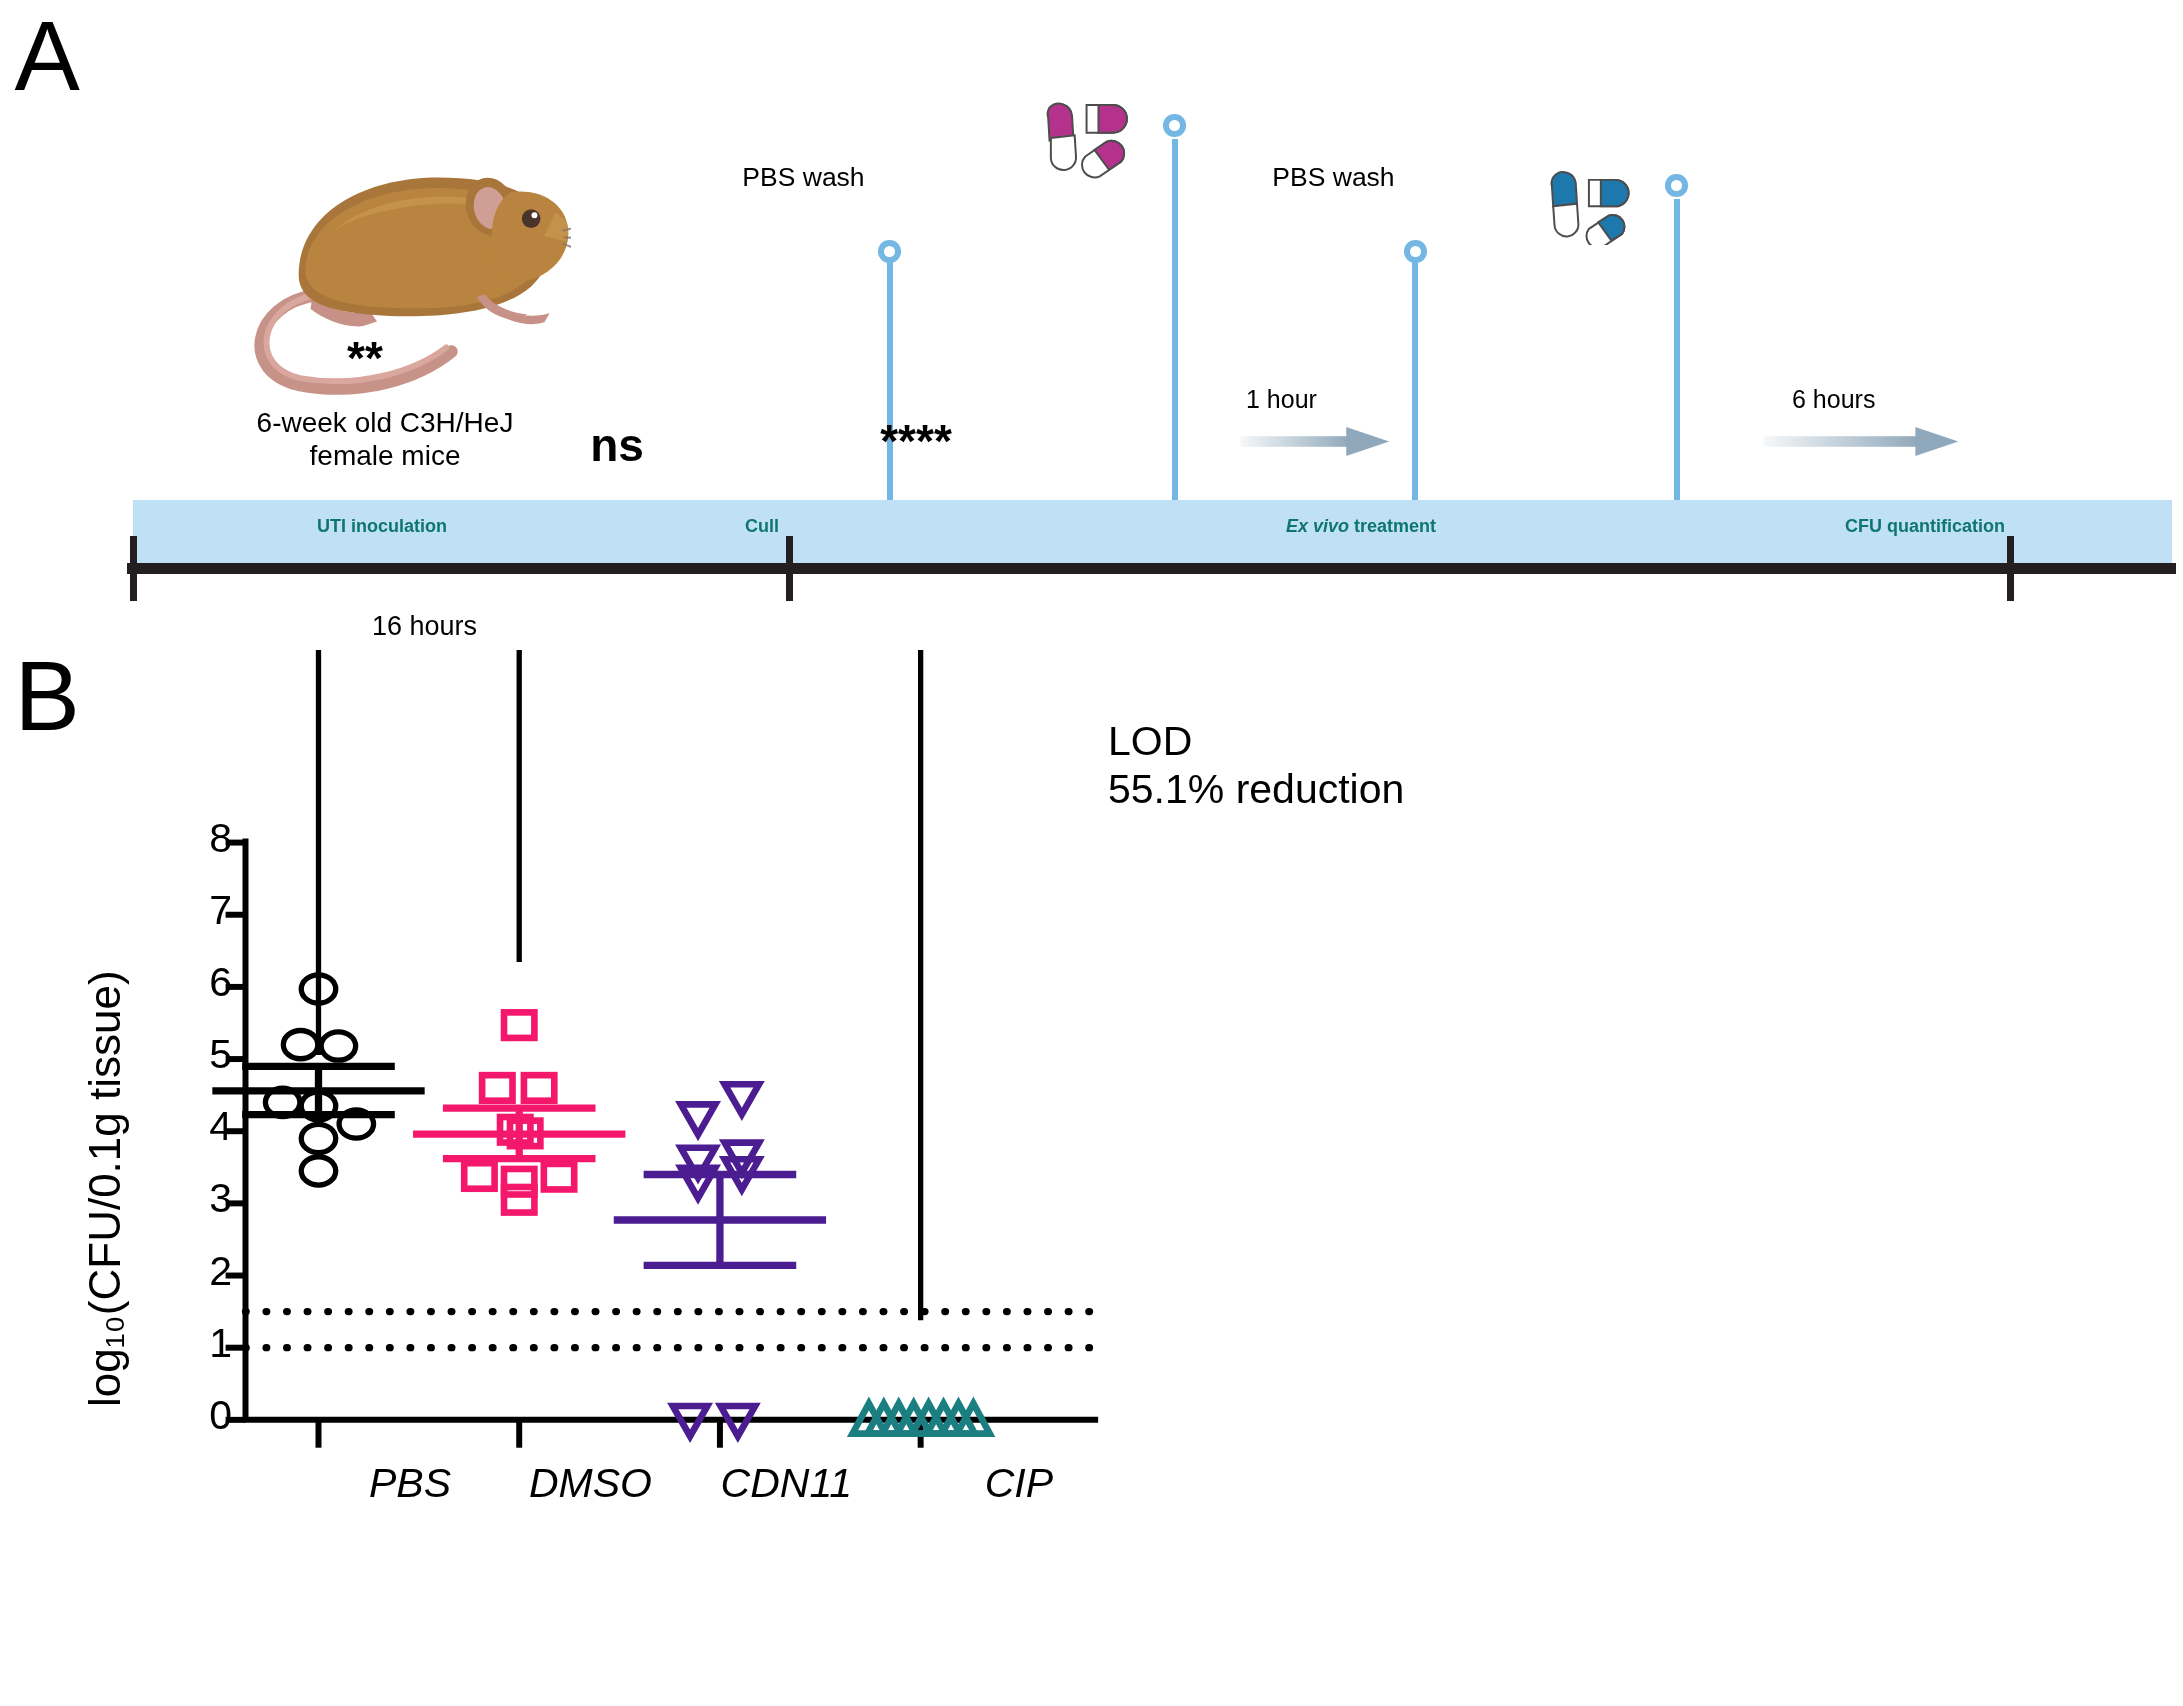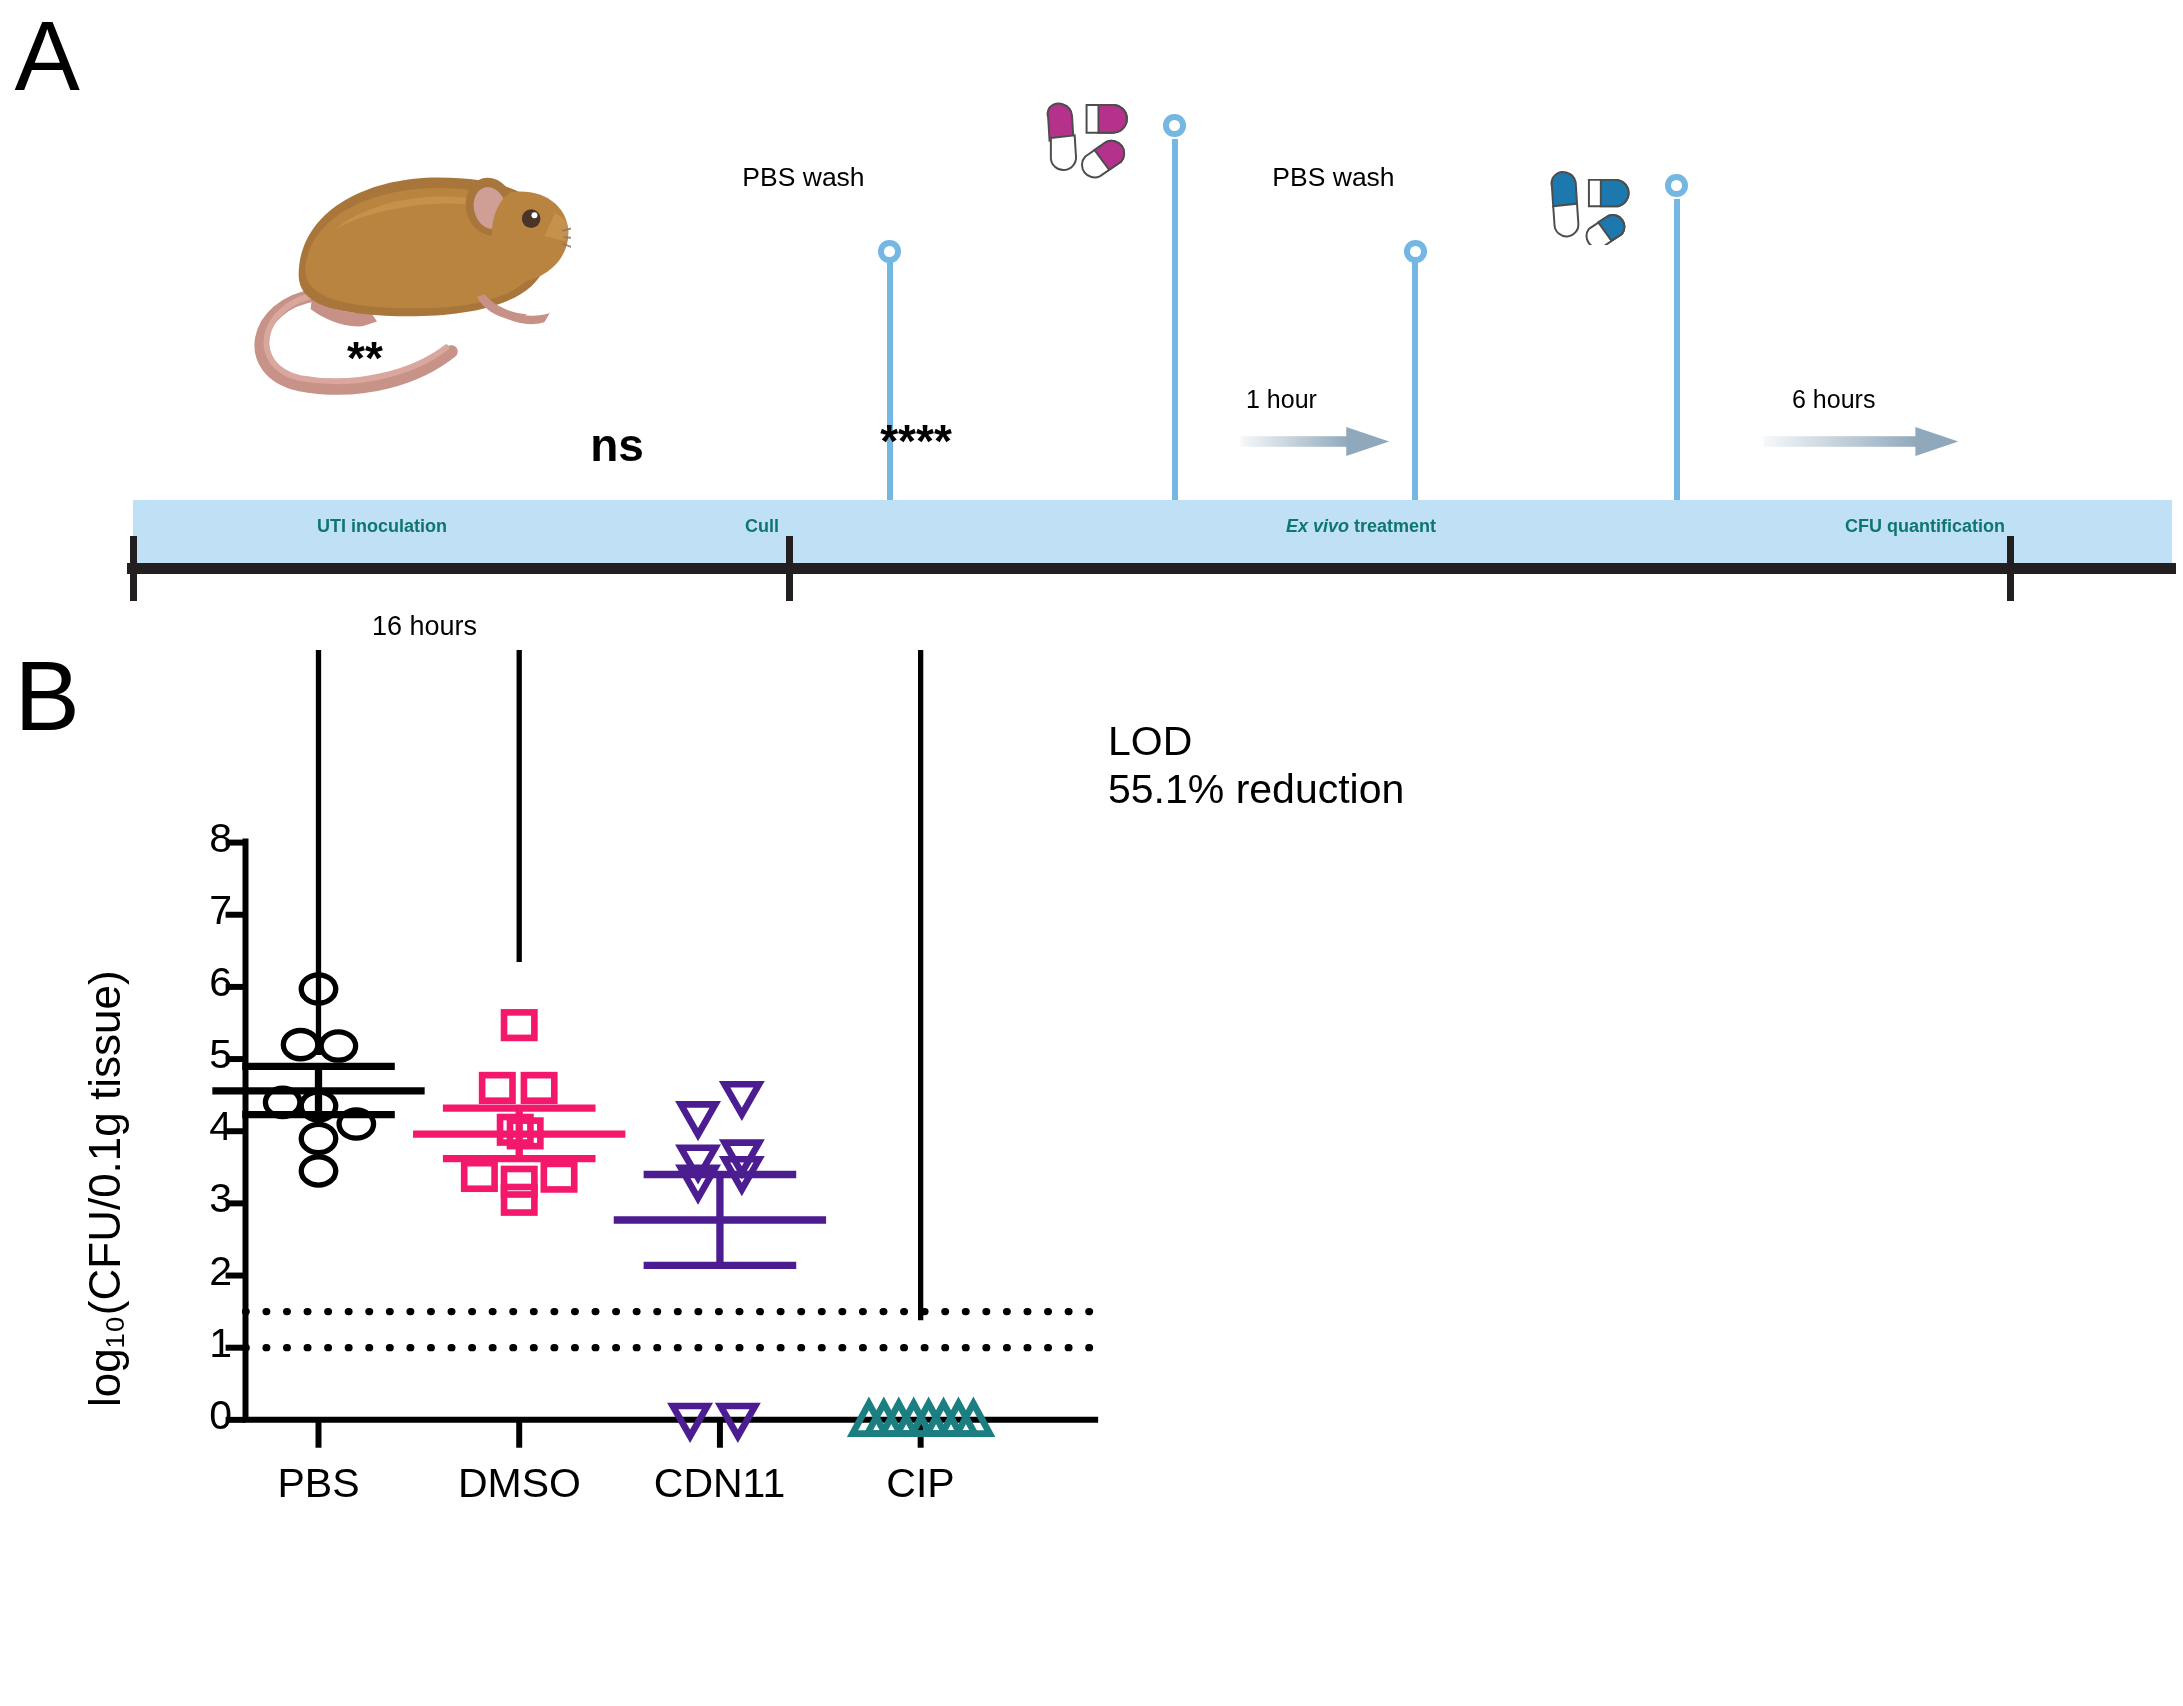--- a/index.html
+++ b/index.html
@@ -29,21 +29,21 @@
   .arrow-label{position:absolute;font-size:25px;white-space:nowrap;color:#000;}
 
   .mouse-cap{position:absolute;font-size:28px;line-height:1.18;text-align:center;color:#000;}
 
   
   #panelB{position:absolute;left:0;top:650px;width:2183px;height:1056px;}
   #plot{position:absolute;left:0;top:0;width:2183px;height:1056px;}
 
   .ylab{position:absolute;font-size:44px;white-space:nowrap;transform-origin:0 0;transform:rotate(-90deg);color:#000;}
   .ytick-text{position:absolute;font-size:41px;text-align:right;color:#000;}
-  .xtick-text{position:absolute;font-size:41px;text-align:center;color:#000;}
+  .xtick-text{position:absolute;font-size:41px;text-align:right;color:#000;font-style:italic;}
   .sig-text{position:absolute;font-size:46px;font-weight:bold;text-align:center;white-space:nowrap;color:#000;}
   .dash-text{position:absolute;font-size:41px;white-space:nowrap;color:#000;margin-top:44px;}
 </style>
 </head>
 <body>
 
 <div id="panelA">
 
   <div class="panel-letter abs" style="left:14.6px;top:6.6px;">A</div>
 
@@ -76,20 +76,24 @@
     <g stroke="#8d7566" stroke-width="3" fill="none" stroke-linecap="round" opacity="0.85">
       <path d="M548 168 C 575 162, 598 150, 612 136"></path>
       <path d="M550 178 C 580 180, 604 180, 622 176"></path>
       <path d="M548 188 C 576 198, 600 208, 614 220"></path>
     </g>
 
     <path d="M418 268 C 430 288, 452 302, 480 302 L 494 294 C 470 292, 444 282, 430 264 Z" fill="#c89187"></path>
     <path d="M462 288 C 486 298, 510 298, 528 292 L 520 306 C 500 312, 476 308, 458 298 Z" fill="#c89187"></path>
   </svg>
 
+  <div class="mouse-cap" style="left:199px;top:406px;width:372px;">
+    <span>6-week old C3H/HeJ</span><br>
+    <span>female mice</span>
+  </div>
 
   <div class="ev-label" style="left:684px;top:163px;width:239px;">PBS wash</div>
   <div class="stem" style="left:887px;top:259px;height:259px;"></div>
   <div class="stem-head" style="left:878px;top:240px;"></div>
 
   <svg class="abs" style="left:1035px;top:93px;" width="119" height="86" viewBox="0 0 180 130">
     <g stroke="#4d4d4d" stroke-width="3">
       <path d="M22 22 a20 20 0 0 1 34 12 l2 34 -36 4 -2 -34 a20 20 0 0 1 2 -16 Z" fill="#b5328c"></path>
       <path d="M24 68 l36 -4 2 32 a19 19 0 0 1 -38 3 Z" fill="#ffffff"></path>
       <path d="M78 18 h40 a21 21 0 0 1 0 42 h-40 Z" fill="#ffffff"></path>

